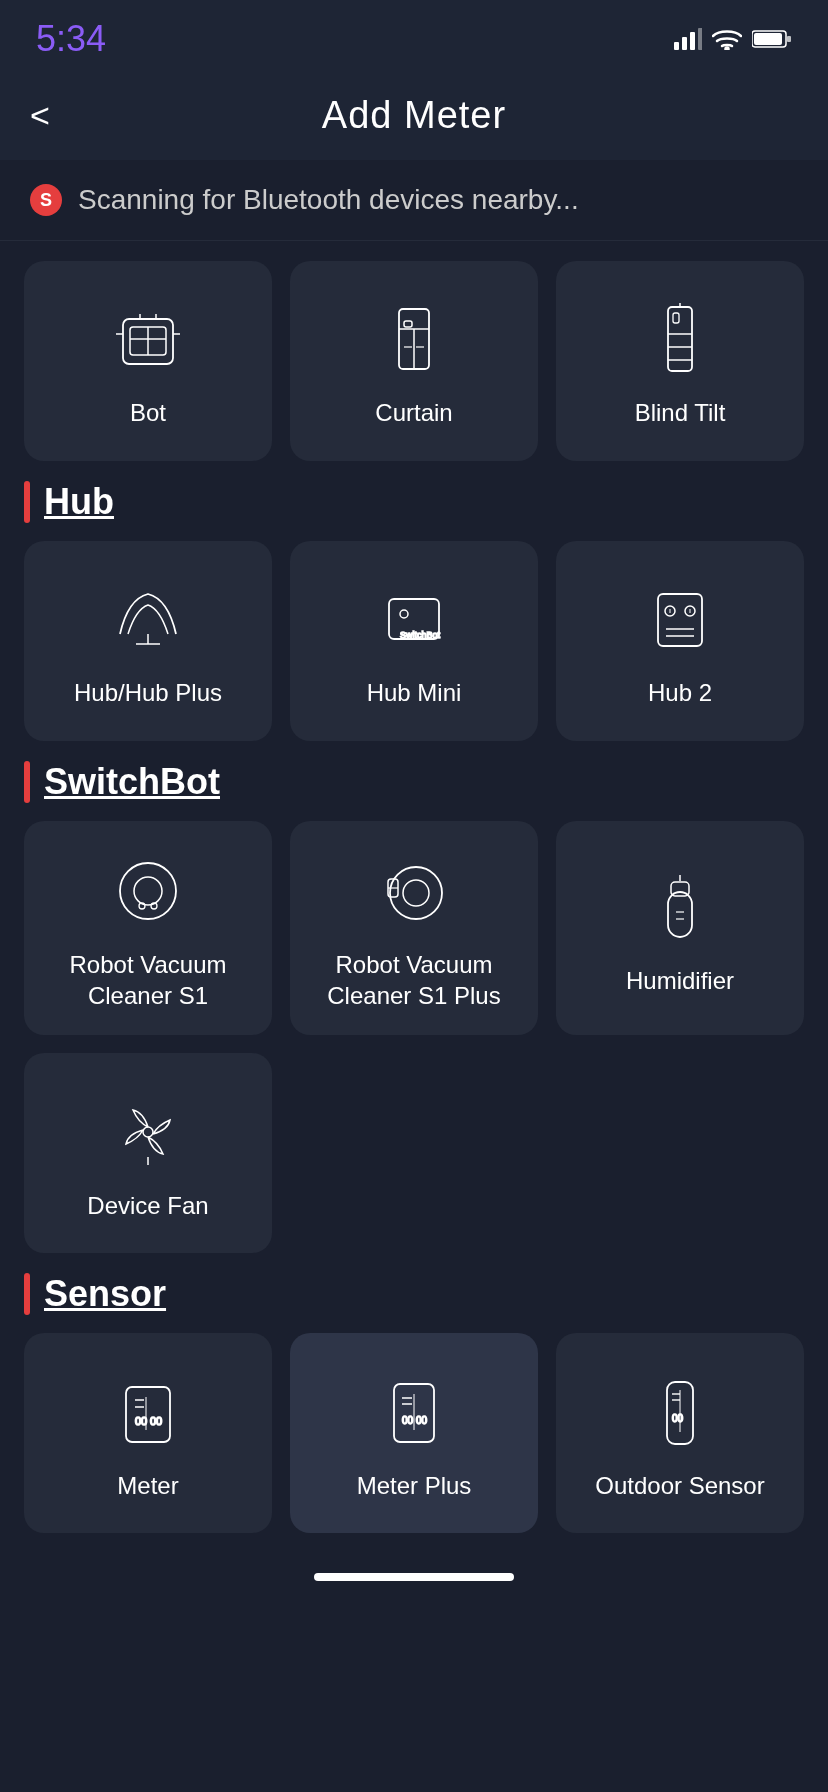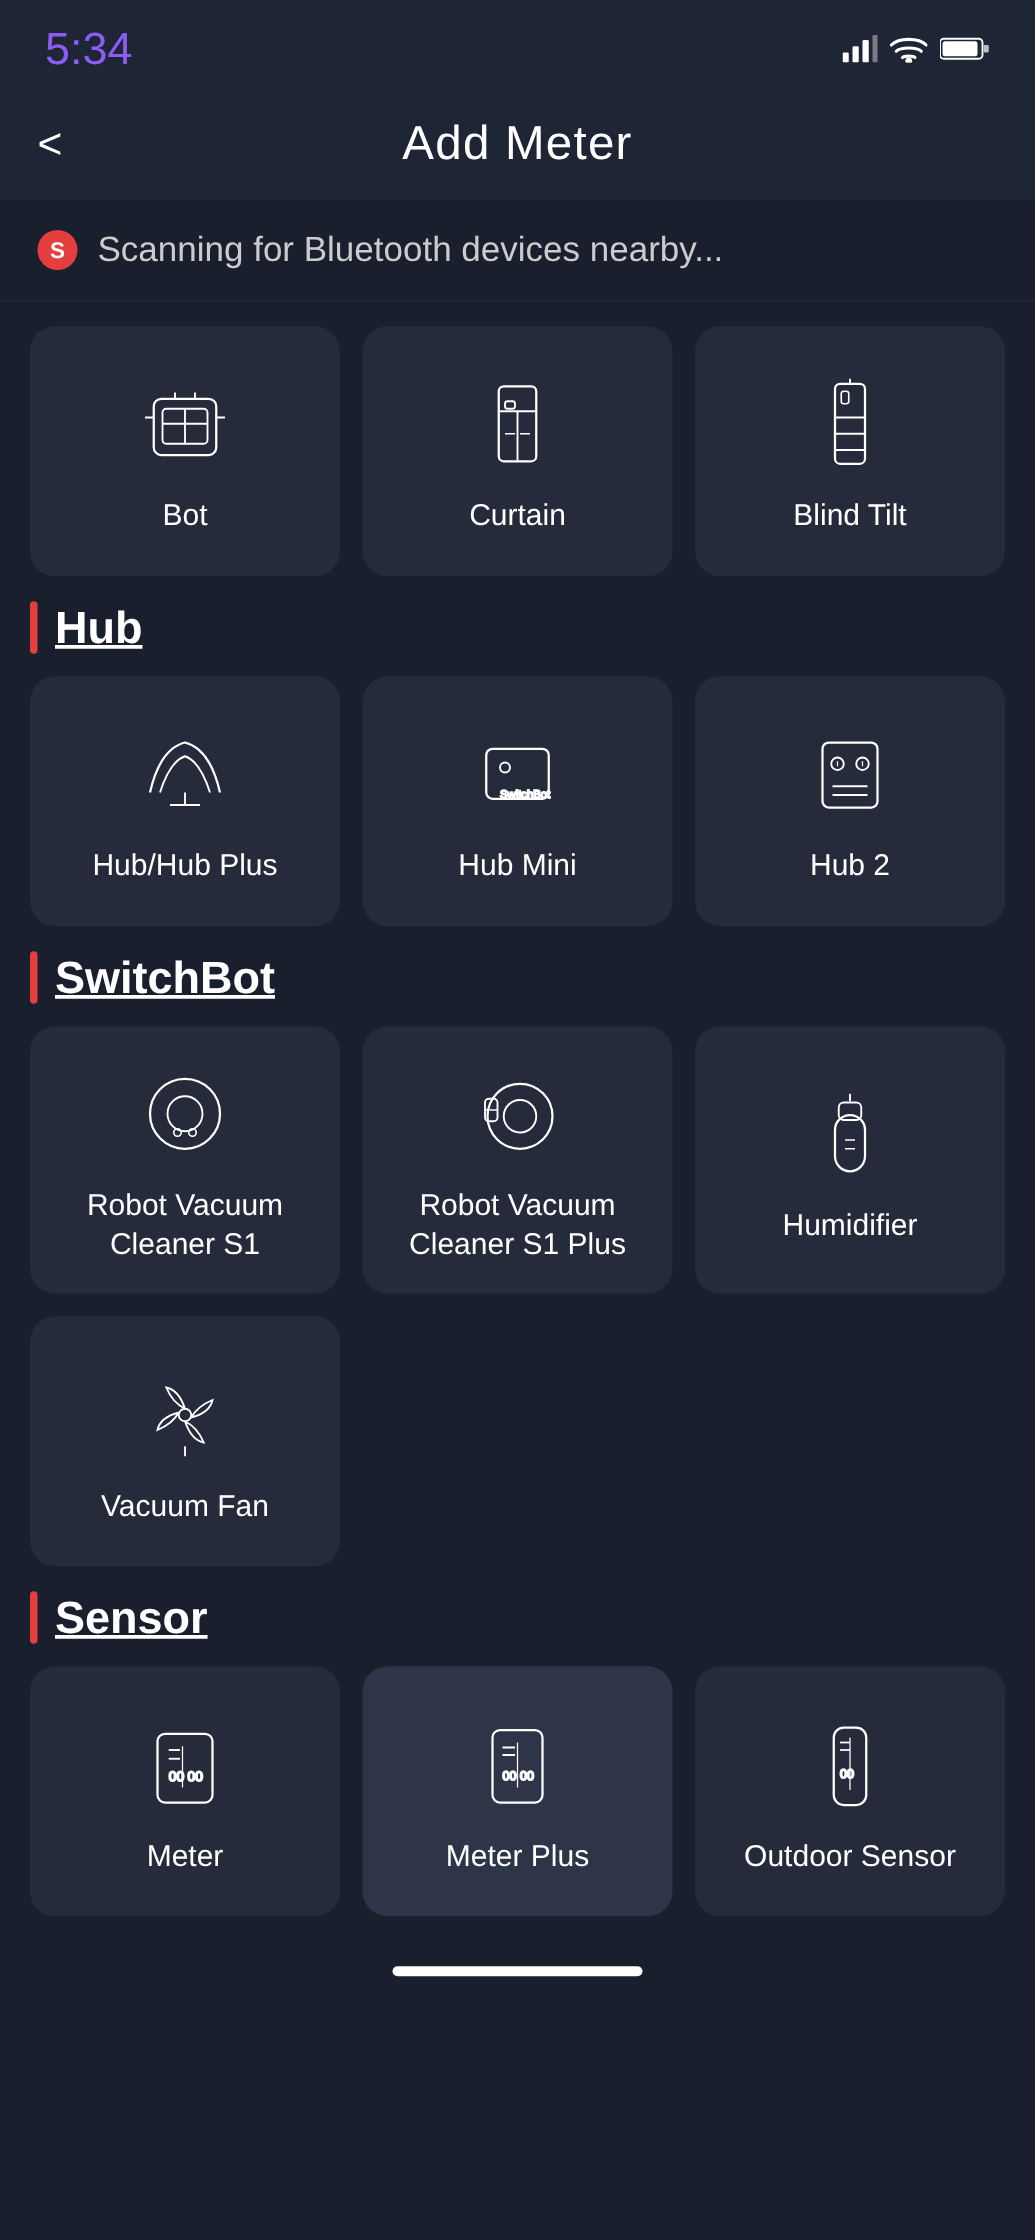--- a/index.html
+++ b/index.html
@@ -347,21 +347,21 @@
           <path d="M40 35 Q35 20, 25 18 Q30 30, 40 35" stroke="white" stroke-width="1.5" fill="none"></path>
 
           <path d="M45 42 Q60 38, 62 28 Q50 33, 45 42" stroke="white" stroke-width="1.5" fill="none"></path>
 
           <path d="M40 45 Q45 60, 55 62 Q50 50, 40 45" stroke="white" stroke-width="1.5" fill="none"></path>
 
           <path d="M35 38 Q20 42, 18 52 Q30 47, 35 38" stroke="white" stroke-width="1.5" fill="none"></path>
           <line x1="40" y1="65" x2="40" y2="73" stroke="white" stroke-width="1.5"></line>
         </svg>
       </div>
-      <span class="device-label">Vacuum Fan</span>
+      <span class="device-label">Device Fan</span>
     </div>
   </div>
 
   <div class="section-header">
     <div class="section-bar"></div>
     <span class="section-title">Sensor</span>
   </div>
 
   <div class="device-grid">
 

